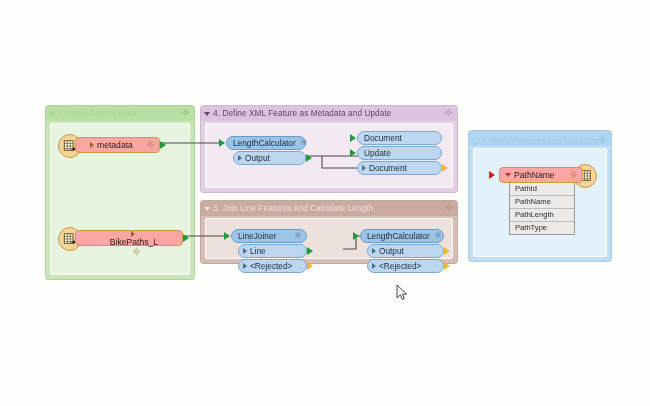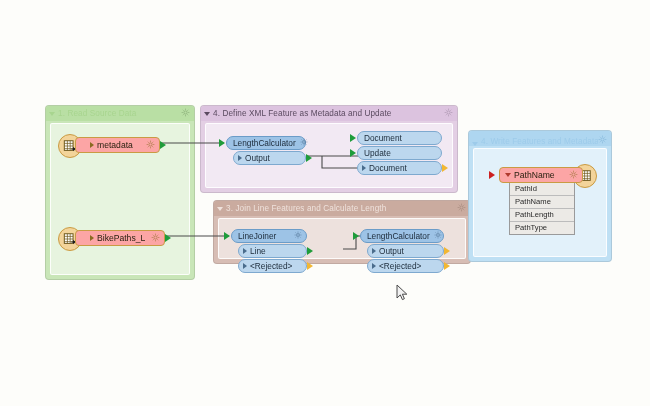--- a/index.html
+++ b/index.html
@@ -52,21 +52,21 @@
   .bm-gear { flex: none; opacity: .55; }
 
   
   #bm1 { left: 45px;  top: 105px; width: 150px; height: 175px;
          background: #c9e6b8; }
   #bm1 .bm-header { background: #b9dfa4; color: #a8d58f; }
   #bm2 { left: 200px; top: 105px; width: 258px; height: 88px;
          background: #e3cfe4; }
   #bm2 .bm-header { background: #dcc3df; color: #5b4a60; }
   #bm3 { left: 200px; top: 200px; width: 258px; height: 64px;
-         background: #d7bdb4; margin-left: 13px; }
+         background: #d7bdb4; }
   #bm3 .bm-header { background: #caab9f; color: #efe2dc; }
   #bm4 { left: 468px; top: 130px; width: 144px; height: 132px;
          background: #bfe0f4; }
   #bm4 .bm-header { background: #aed6f0; color: #9dcbea; align-items: flex-end; }
 
   
   .node { position: absolute; }
   .node-row {
     height: 14px;
     box-sizing: border-box;
@@ -272,21 +272,21 @@
     <span class="arr arr-green-out" style="top:3px;"></span>
   </div>
 
   <div class="ft-disc" style="left:58px; top:227px;">
     <svg width="14" height="14" viewBox="0 0 16 16">
       <rect x="1.5" y="2" width="10" height="11" fill="#fff" stroke="#6b5418" stroke-width="1.1"></rect>
       <path d="M1.5 5h10M1.5 8h10M1.5 11h10M5 2v11M8.2 2v11" stroke="#6b5418" stroke-width="0.8"></path>
       <path d="M9.5 11.5h4M12 9.8l2 1.7-2 1.7z" fill="#1a1a1a" stroke="#1a1a1a" stroke-width="1"></path>
     </svg>
   </div>
-  <div class="ft" style="left:75px; top:230px; width:90px;">
+  <div class="ft" style="left:75px; top:230px; width:108px;flex-direction:column;">
     <span class="ft-caret"></span>
     <span class="ft-label">BikePaths_L</span>
     <span class="gear">
       <svg width="9" height="9" viewBox="0 0 16 16">
           <path fill="none" stroke="#8a6a20" stroke-width="1.7" d="M8 5.2a2.8 2.8 0 100 5.6 2.8 2.8 0 000-5.6zM8 1.2v2M8 12.8v2M1.2 8h2M12.8 8h2M3.2 3.2l1.4 1.4M11.4 11.4l1.4 1.4M12.8 3.2l-1.4 1.4M4.6 11.4l-1.4 1.4"></path>
         </svg>
     </span>
     <span class="arr arr-green-out" style="top:3px;"></span>
   </div>
 

